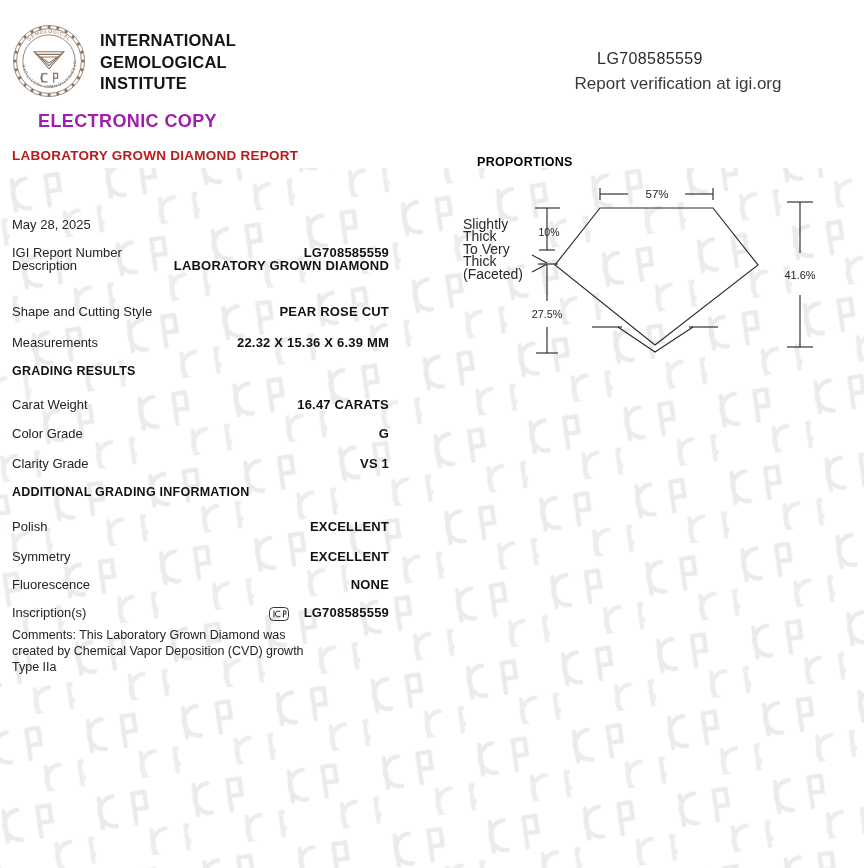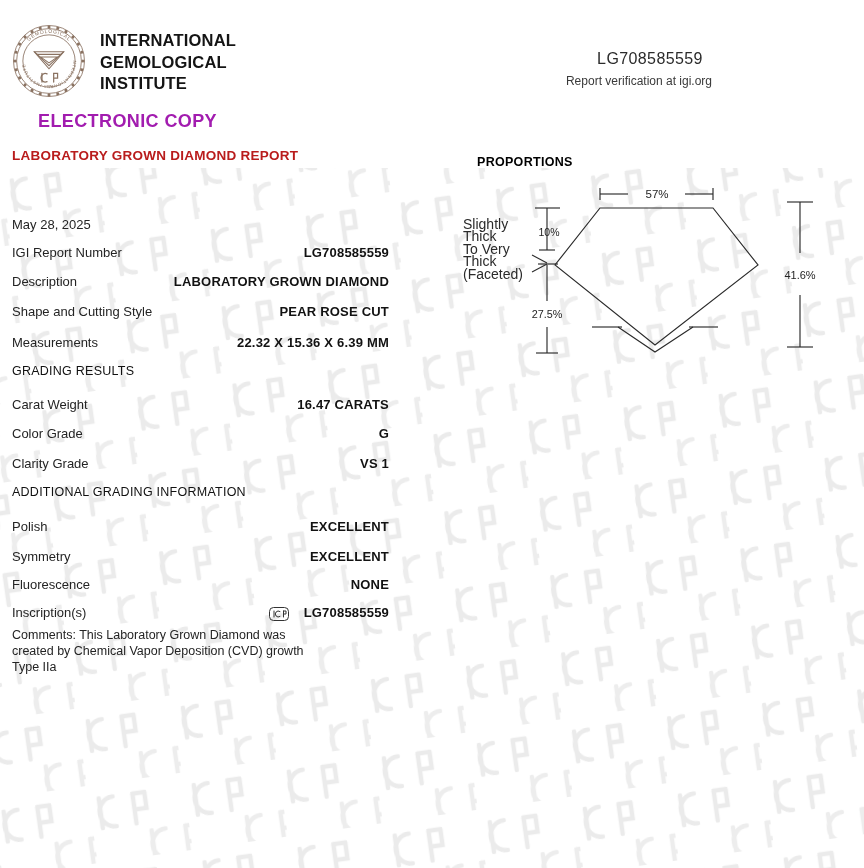--- a/index.html
+++ b/index.html
@@ -56,24 +56,24 @@
     position: absolute;
     left: 500px; top: 50px;
     width: 300px;
     text-align: center;
     font-size: 16px;
     color: #2b2b2b;
     letter-spacing: 0.4px;
   }
   #verify-line {
     position: absolute;
-    left: 489px; top: 74px;
+    left: 528px; top: 74px;
     width: 300px;
     text-align: center;
-    font-size: 12px;
+    font-size: 17px;
     color: #3a3a3a;
   }
 
   #electronic-copy {
     position: absolute;
     left: 38px; top: 111px;
     font-size: 18px;
     font-weight: bold;
     letter-spacing: 0.4px;
     z-index: 3;
@@ -120,21 +120,21 @@
     right: 0; top: 0;
     font-weight: bold;
     color: #121212;
     letter-spacing: 0.2px;
     white-space: nowrap;
   }
   .section-head {
     position: absolute;
     left: 12px;
     font-size: 12.5px;
-    font-weight: normal;
+    font-weight: bold;
     letter-spacing: 0.25px;
     color: #111;
     white-space: nowrap;
   }
   #inscription-glyph {
     position: absolute;
     right: 99px; top: 1px;
     width: 22px; height: 16px;
   }
   #comments {
@@ -282,21 +282,21 @@
 <div id="report-title">LABORATORY GROWN DIAMOND REPORT</div>
 
 <div id="left-col">
 
   <div class="issue-date">May 28, 2025</div>
 
   <div class="data-row" style="top:77px;">
     <span class="lbl">IGI Report Number</span>
     <span class="val">LG708585559</span>
   </div>
-  <div class="data-row" style="top:106px;">
+  <div class="data-row" style="top:90px;">
     <span class="lbl">Description</span>
     <span class="val">LABORATORY GROWN DIAMOND</span>
   </div>
   <div class="data-row" style="top:136px;">
     <span class="lbl">Shape and Cutting Style</span>
     <span class="val">PEAR ROSE CUT</span>
   </div>
   <div class="data-row" style="top:167px;">
     <span class="lbl">Measurements</span>
     <span class="val">22.32 X 15.36 X 6.39 MM</span>

